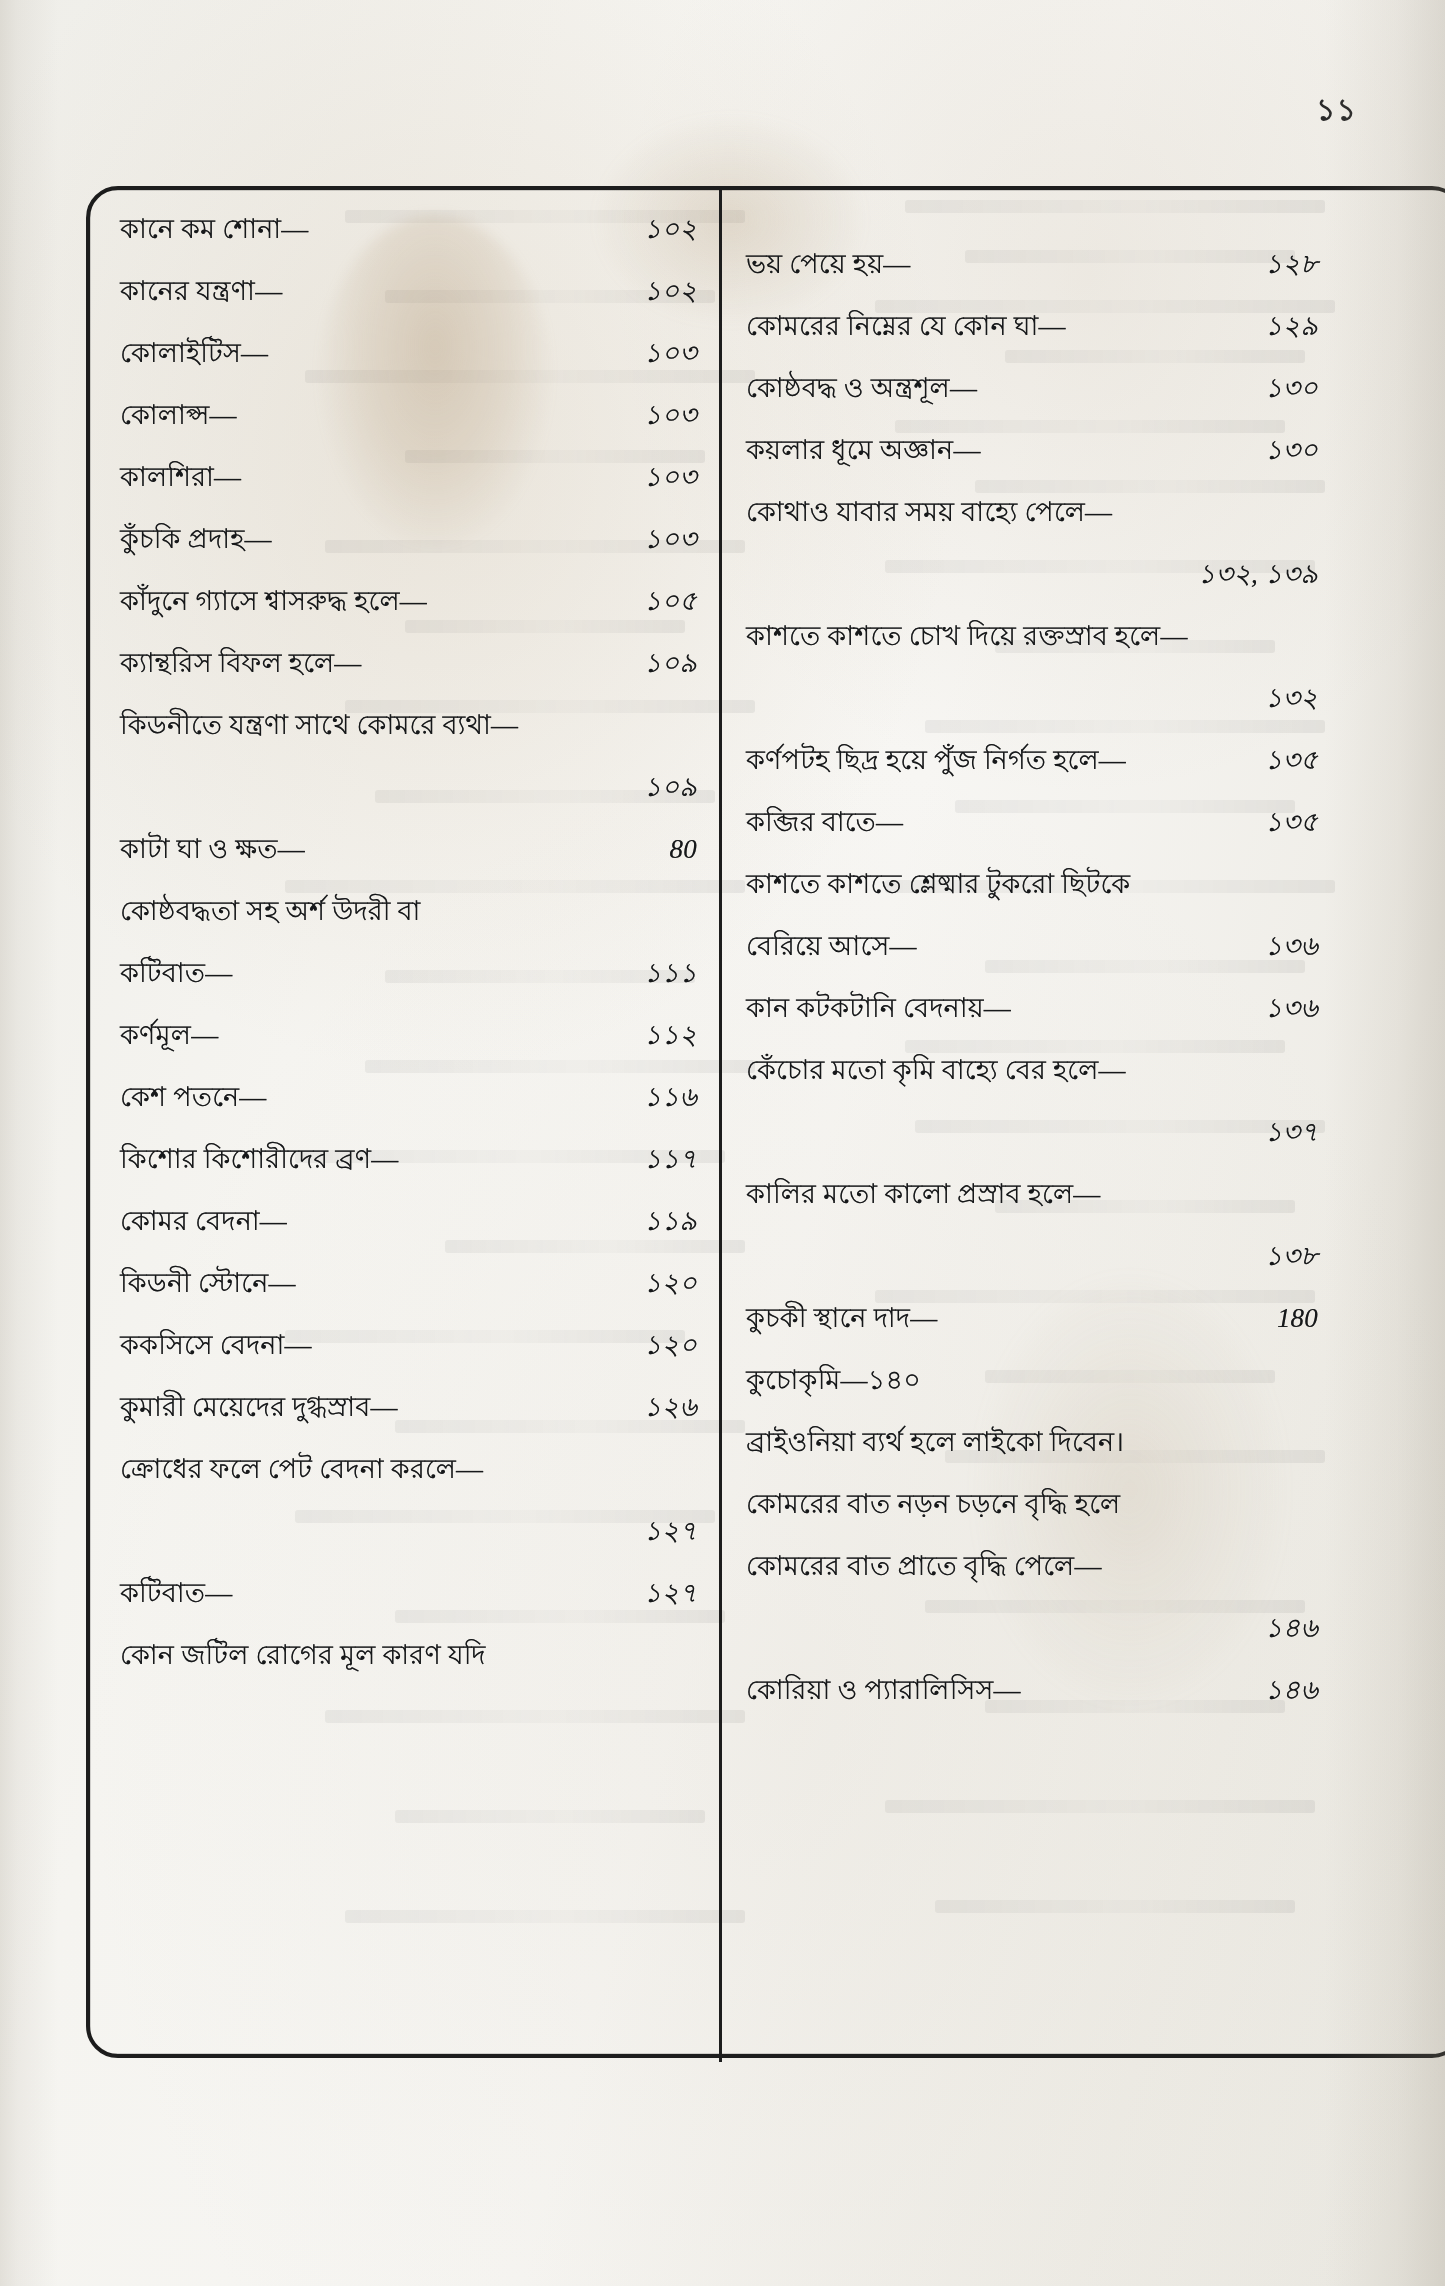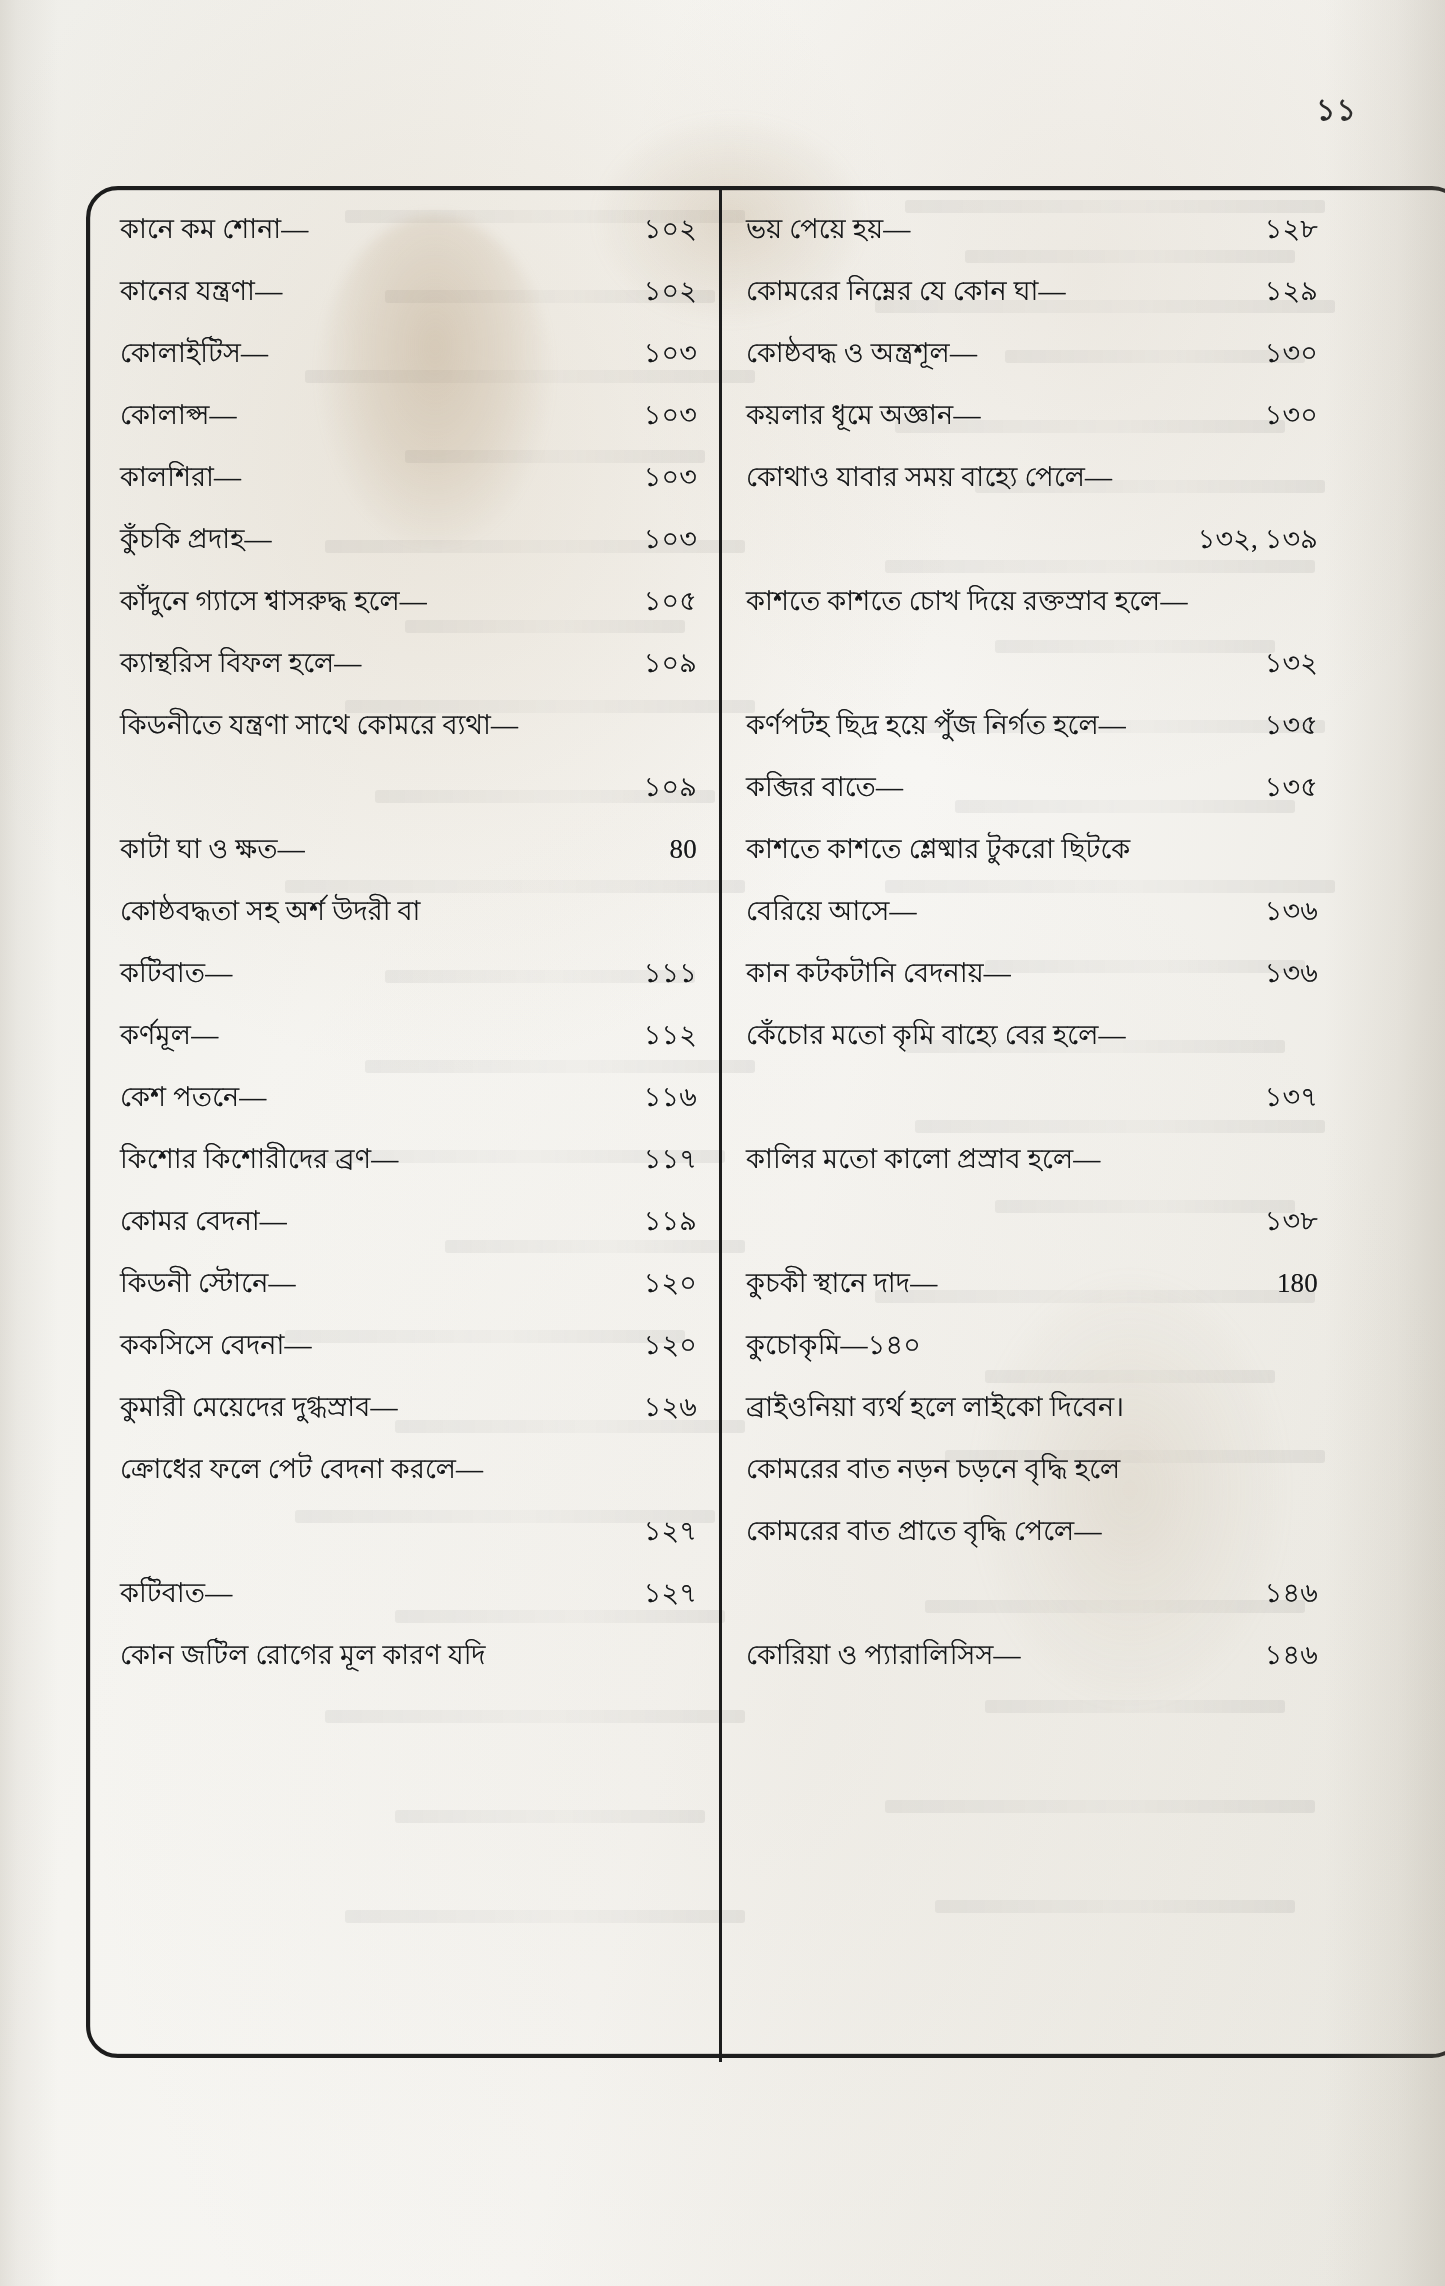--- a/index.html
+++ b/index.html
@@ -119,29 +119,30 @@
     align-items: baseline;
     justify-content: space-between;
     box-sizing: border-box;
     font-size: 27px;
     line-height: 1.0;
     color: #16181a;
     letter-spacing: 0.2px;
     white-space: nowrap;
   }
   #col-left .entry  { padding: 0 22px 0 30px; height: 62px; }
-  #col-right .entry { padding: 0 30px 0 24px; height: 62px; }
+  #col-right .entry { padding: 0 30px 0 24px; height: 62px; align-items: flex-end; }
 
   .entry .title {
     flex: 0 1 auto;
     overflow: visible;
   }
   .entry .page {
     flex: 0 0 auto;
     padding-left: 12px;
+    font-style: italic;
   }
   .entry.cont {
     justify-content: flex-end;
   }
 
   
   .entry .title, .entry .page {
     text-shadow: 0 0 0.4px rgba(0,0,0,0.5);
   }
 

